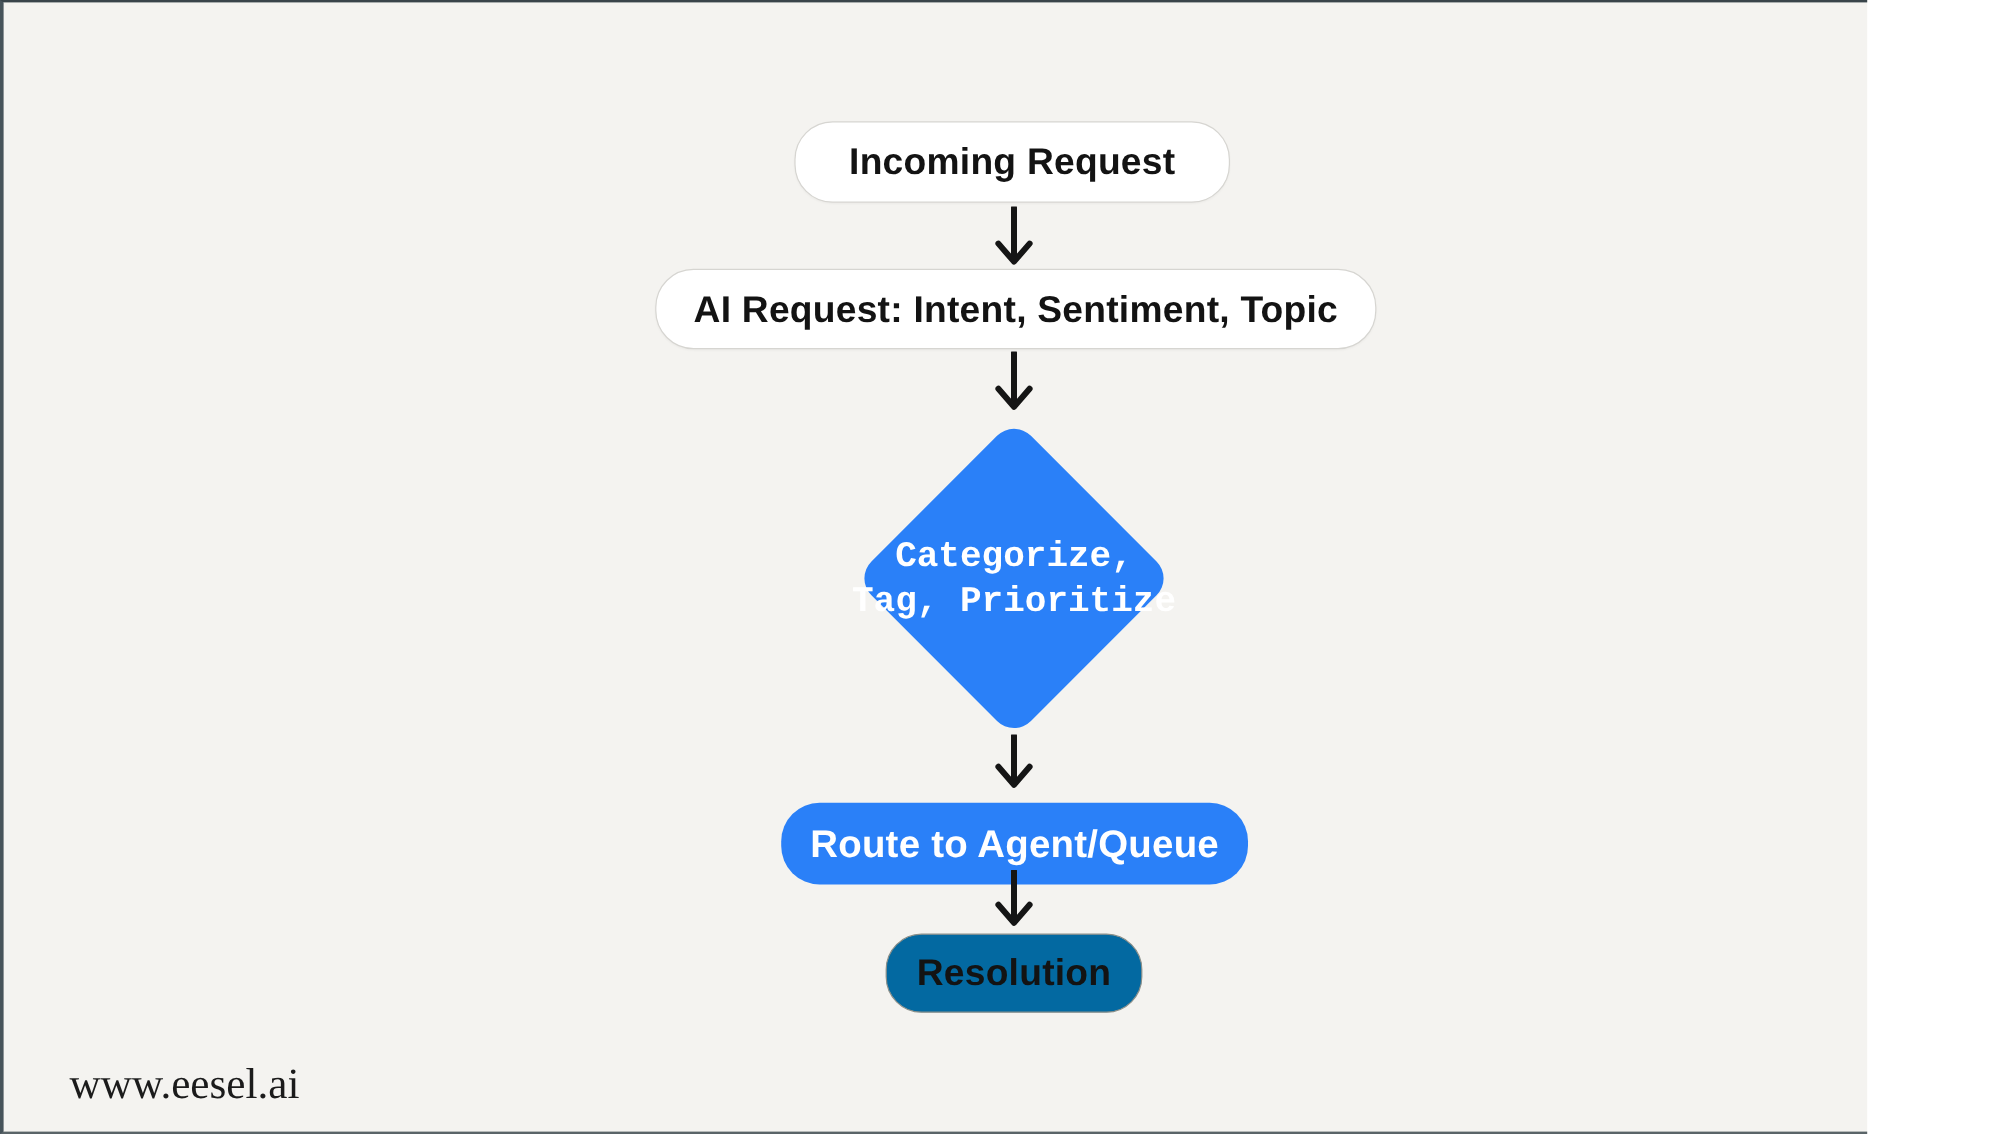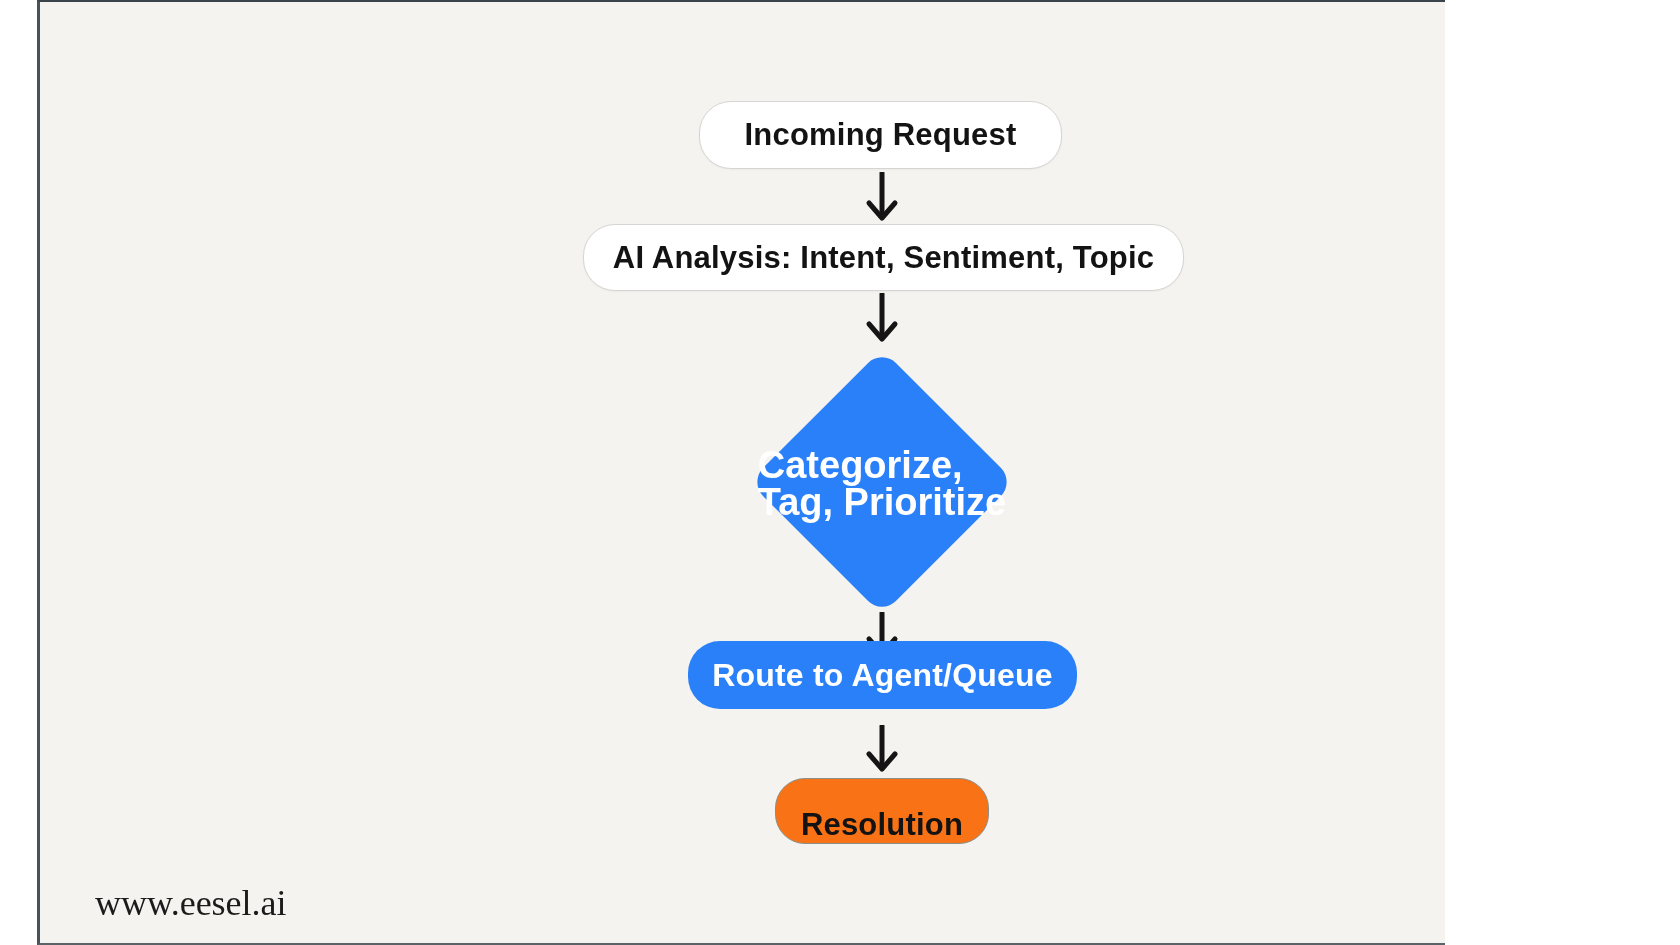--- a/index.html
+++ b/index.html
@@ -3,27 +3,26 @@
 <meta charset="utf-8">
 <style>
   html, body { margin: 0; padding: 0; }
   body {
     width: 1680px; height: 945px;
     font-family: "Liberation Sans", sans-serif;
     overflow: hidden;
   }
   .canvas {
     position: relative;
-    width: 1408px; height: 945px;
+    width: 1556px; height: 945px;
     box-sizing: border-box;
     background: #f4f3f0;
     border-left: 3px solid #46535a;
     border-top: 2px solid #39444a;
     border-bottom: 2px solid #5a6468;
-    margin-left: 37px;
   }
   .node {
     position: absolute;
     display: flex;
     align-items: center;
     justify-content: center;
     text-align: center;
     font-weight: 700;
     font-size: 31px;
     letter-spacing: 0.2px;
@@ -35,51 +34,51 @@
     border: 1px solid #d6d5d1;
     border-radius: 32px;
     box-shadow: 0 1px 2px rgba(0,0,0,0.04);
   }
   .node.blue {
     background: #2a80f8;
     color: #ffffff;
     border-radius: 32px;
   }
   .node.green {
-    background: #f97316;
+    background: #0369a1;
     border: 1.5px solid #8a8f8a;
     border-radius: 30px;
-    align-items: flex-end;
   }
   #node-incoming  { left: 659px; top:  99px; width: 363px; height: 68px; }
   #node-analysis  { left: 543px; top: 222px; width: 601px; height: 67px; }
-  #node-route     { left: 648px; top: 639px; width: 389px; height: 68px; font-size: 32px; }
+  #node-route     { left: 648px; top: 667px; width: 389px; height: 68px; font-size: 32px; }
   #node-resolution{ left: 735px; top: 776px; width: 214px; height: 66px; }
 
   .diamond {
     position: absolute;
     left: 748px; top: 386px;
     width: 188px; height: 188px;
     background: #2a80f8;
     border-radius: 20px;
     transform: rotate(45deg);
   }
   .diamond-label {
     position: absolute;
     left: 702px; top: 442px;
     width: 280px; height: 80px;
     display: flex;
     align-items: center;
     justify-content: center;
-    text-align: left;
+    text-align: center;
     font-weight: 700;
-    font-size: 38px;
+    font-size: 30px;
     line-height: 37px;
     color: #ffffff;
     white-space: pre-line;
+    font-family: Liberation Mono, monospace;
   }
   .arrow {
     position: absolute;
     left: 824px;
     width: 36px;
   }
   #arrow-1 { top: 170px; }
   #arrow-2 { top: 291px; }
   #arrow-3 { top: 610px; }
   #arrow-4 { top: 723px; }
@@ -107,21 +106,21 @@
   <div class="node white" id="node-incoming">
     <span>Incoming Request</span>
   </div>
 
   <svg class="arrow" id="arrow-1" width="36" height="52" viewBox="0 0 36 52">
     <line x1="18" y1="1" x2="18" y2="44" stroke="#151515" stroke-width="5" stroke-linecap="round"></line>
     <polyline points="5,31 18,46 31,31" fill="none" stroke="#151515" stroke-width="5" stroke-linecap="round" stroke-linejoin="round"></polyline>
   </svg>
 
   <div class="node white" id="node-analysis">
-    <span>AI Analysis: Intent, Sentiment, Topic</span>
+    <span>AI Request: Intent, Sentiment, Topic</span>
   </div>
 
   <svg class="arrow" id="arrow-2" width="36" height="52" viewBox="0 0 36 52">
     <line x1="18" y1="1" x2="18" y2="44" stroke="#151515" stroke-width="5" stroke-linecap="round"></line>
     <polyline points="5,31 18,46 31,31" fill="none" stroke="#151515" stroke-width="5" stroke-linecap="round" stroke-linejoin="round"></polyline>
   </svg>
 
   <div class="diamond"></div>
   <div class="diamond-label">Categorize,
 Tag, Prioritize</div>

